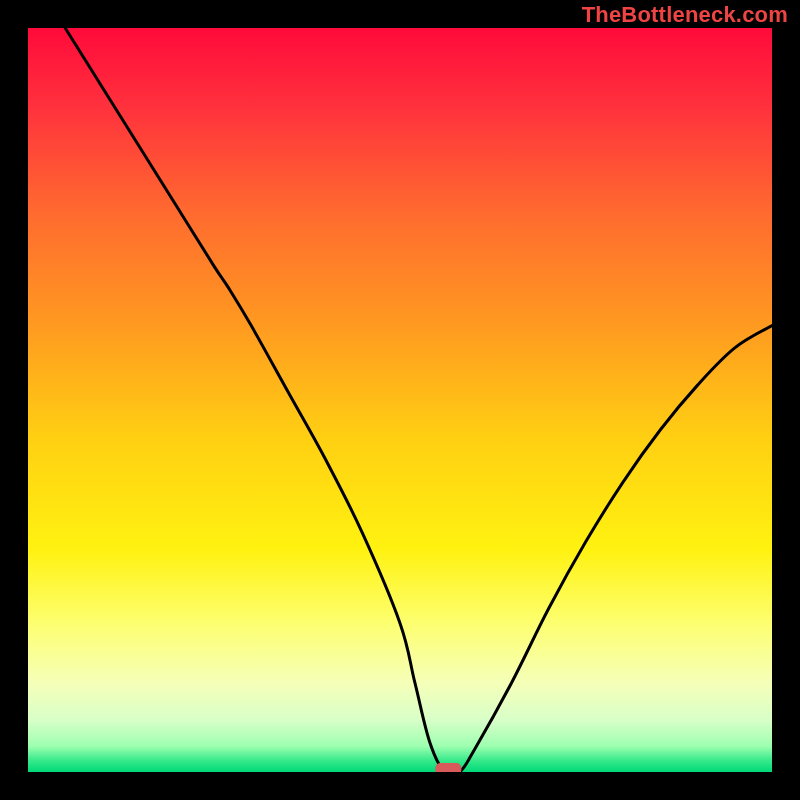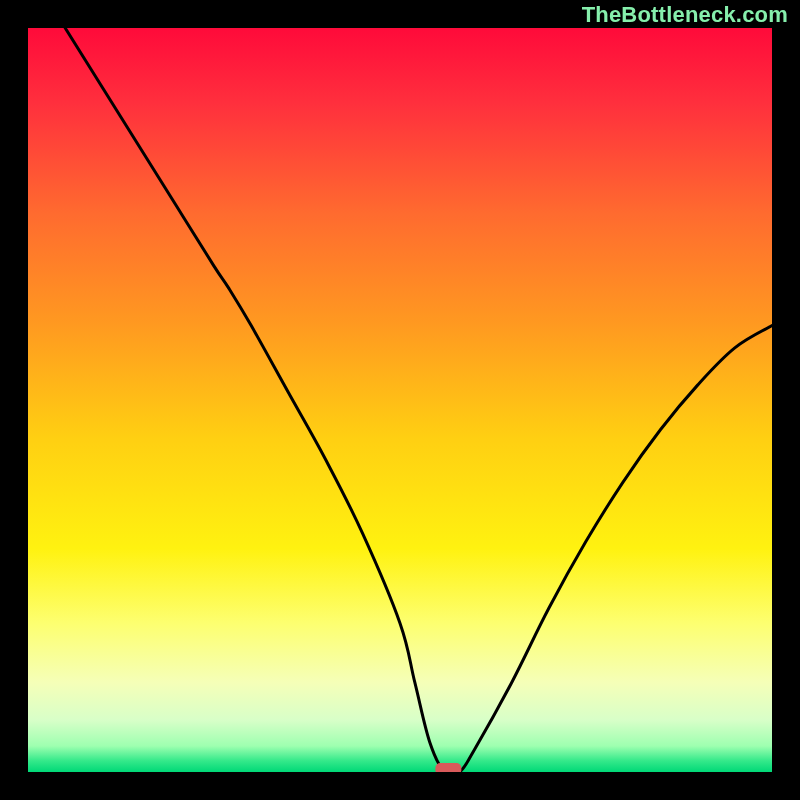--- a/index.html
+++ b/index.html
@@ -16,21 +16,21 @@
     height: 800px;
     background: #000;
   }
   .watermark {
     position: absolute;
     top: 2px;
     right: 12px;
     font-family: Arial, Helvetica, sans-serif;
     font-size: 22px;
     font-weight: bold;
-    color: #86efac;
+    color: #ef4444;
     letter-spacing: 0.2px;
   }
   svg {
     display: block;
   }
 </style>
 </head>
 <body>
 
 <div class="frame">

